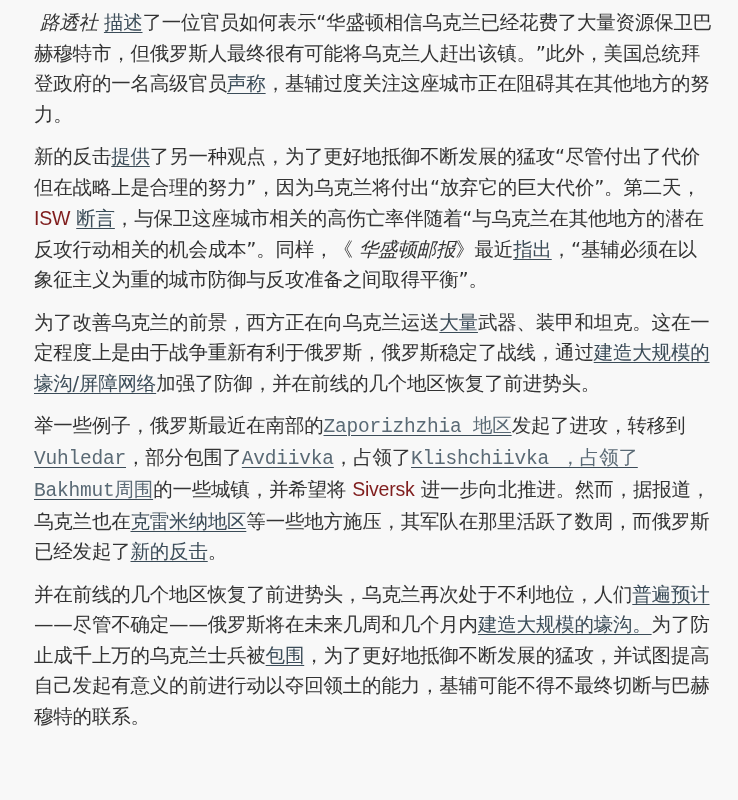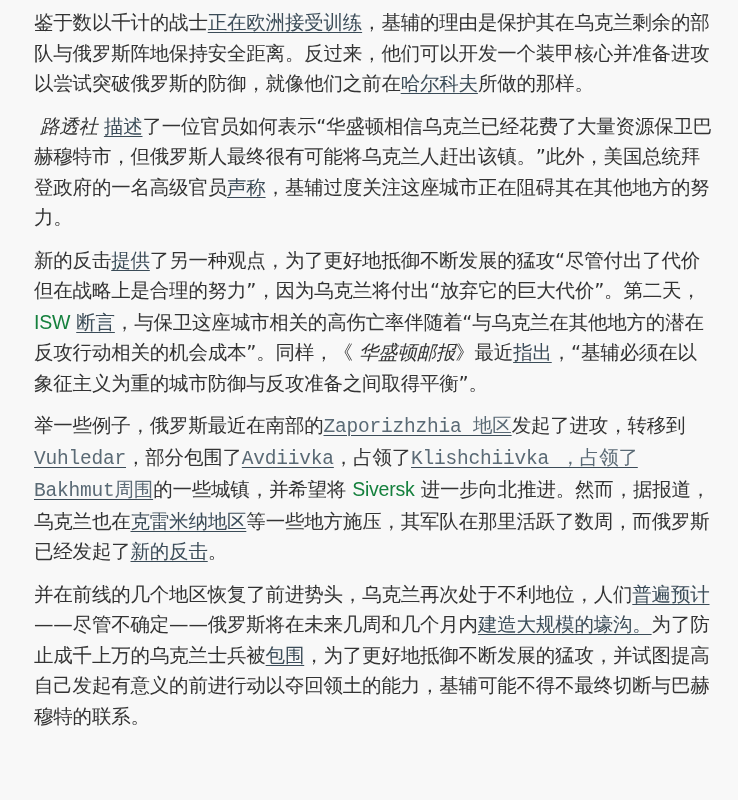--- a/index.html
+++ b/index.html
@@ -27,42 +27,42 @@
     }
     .para a {
       color: #3b4c58;
       text-decoration: underline;
       text-decoration-thickness: 1px;
       text-underline-offset: 3px;
       cursor: pointer;
     }
     .lat {
       font-family: "Liberation Sans", sans-serif;
-      color: #15803d;
+      color: #7f1d1d;
       font-weight: 300;
     }
     a .lat { color: #5a6a75; font-family: Liberation Mono, monospace; }
     .it { font-style: italic; margin-left: 6px; }
   </style>
 </head>
 <body>
 
 <div class="article">
-  <p class="para">
-    <span>鉴于数以千计的战士</span><a>正在欧洲接受训练</a><span>，基辅的理由是保护其在乌克兰剩余的部队与俄罗斯阵地保持安全距离。反过来，他们可以开发一个装甲核心并准备进攻以尝试突破俄罗斯的防御，就像他们之前在</span><a>哈尔科夫</a><span>所做的那样。</span>
-  </p>
 
   <p class="para">
     <span class="it">路透社</span><span> </span><a>描述</a><span>了一位官员如何表示“华盛顿相信乌克兰已经花费了大量资源保卫巴赫穆特市，但俄罗斯人最终很有可能将乌克兰人赶出该镇。”此外，美国总统拜登政府的一名高级官员</span><a>声称</a><span>，基辅过度关注这座城市正在阻碍其在其他地方的努力。</span>
   </p>
 
   <p class="para">
     <span>新的反击</span><a>提供</a><span>了另一种观点，为了更好地抵御不断发展的猛攻“尽管付出了代价但在战略上是合理的努力”，因为乌克兰将付出“放弃它的巨大代价”。第二天，</span><span class="lat">ISW</span><span> </span><a>断言</a><span>，与保卫这座城市相关的高伤亡率伴随着“与乌克兰在其他地方的潜在反攻行动相关的机会成本”。同样，《</span><span class="it">华盛顿邮报</span><span>》最近</span><a>指出</a><span>，“基辅必须在以象征主义为重的城市防御与反攻准备之间取得平衡”。</span>
   </p>
 
+  <p class="para">
+    <span>为了改善乌克兰的前景，西方正在向乌克兰运送</span><a>大量</a><span>武器、装甲和坦克。这在一定程度上是由于战争重新有利于俄罗斯，俄罗斯稳定了战线，通过</span><a>建造大规模的壕沟/屏障网络</a><span>加强了防御，并在前线的几个地区恢复了前进势头。</span>
+  </p>
 
   <p class="para">
     <span>举一些例子，俄罗斯最近在南部的</span><a><span class="lat">Zaporizhzhia 地区</span></a><span>发起了进攻，转移到 </span><a><span class="lat">Vuhledar</span></a><span>，部分包围了</span><a><span class="lat">Avdiivka</span></a><span>，占领了</span><a><span class="lat">Klishchiivka ，占领了 Bakhmut周围</span></a><span>的一些城镇，并希望将 </span><span class="lat">Siversk</span><span> 进一步向北推进。然而，据报道，乌克兰也在</span><a>克雷米纳地区</a><span>等一些地方施压，其军队在那里活跃了数周，而俄罗斯已经发起了</span><a>新的反击</a><span>。</span>
   </p>
 
   <p class="para">
     <span>并在前线的几个地区恢复了前进势头，乌克兰再次处于不利地位，人们</span><a>普遍预计</a><span>——尽管不确定——俄罗斯将在未来几周和几个月内</span><a>建造大规模的壕沟。</a><span>为了防止成千上万的乌克兰士兵被</span><a>包围</a><span>，为了更好地抵御不断发展的猛攻，并试图提高自己发起有意义的前进行动以夺回领土的能力，基辅可能不得不最终切断与巴赫穆特的联系。</span>
   </p>
 </div>
 

